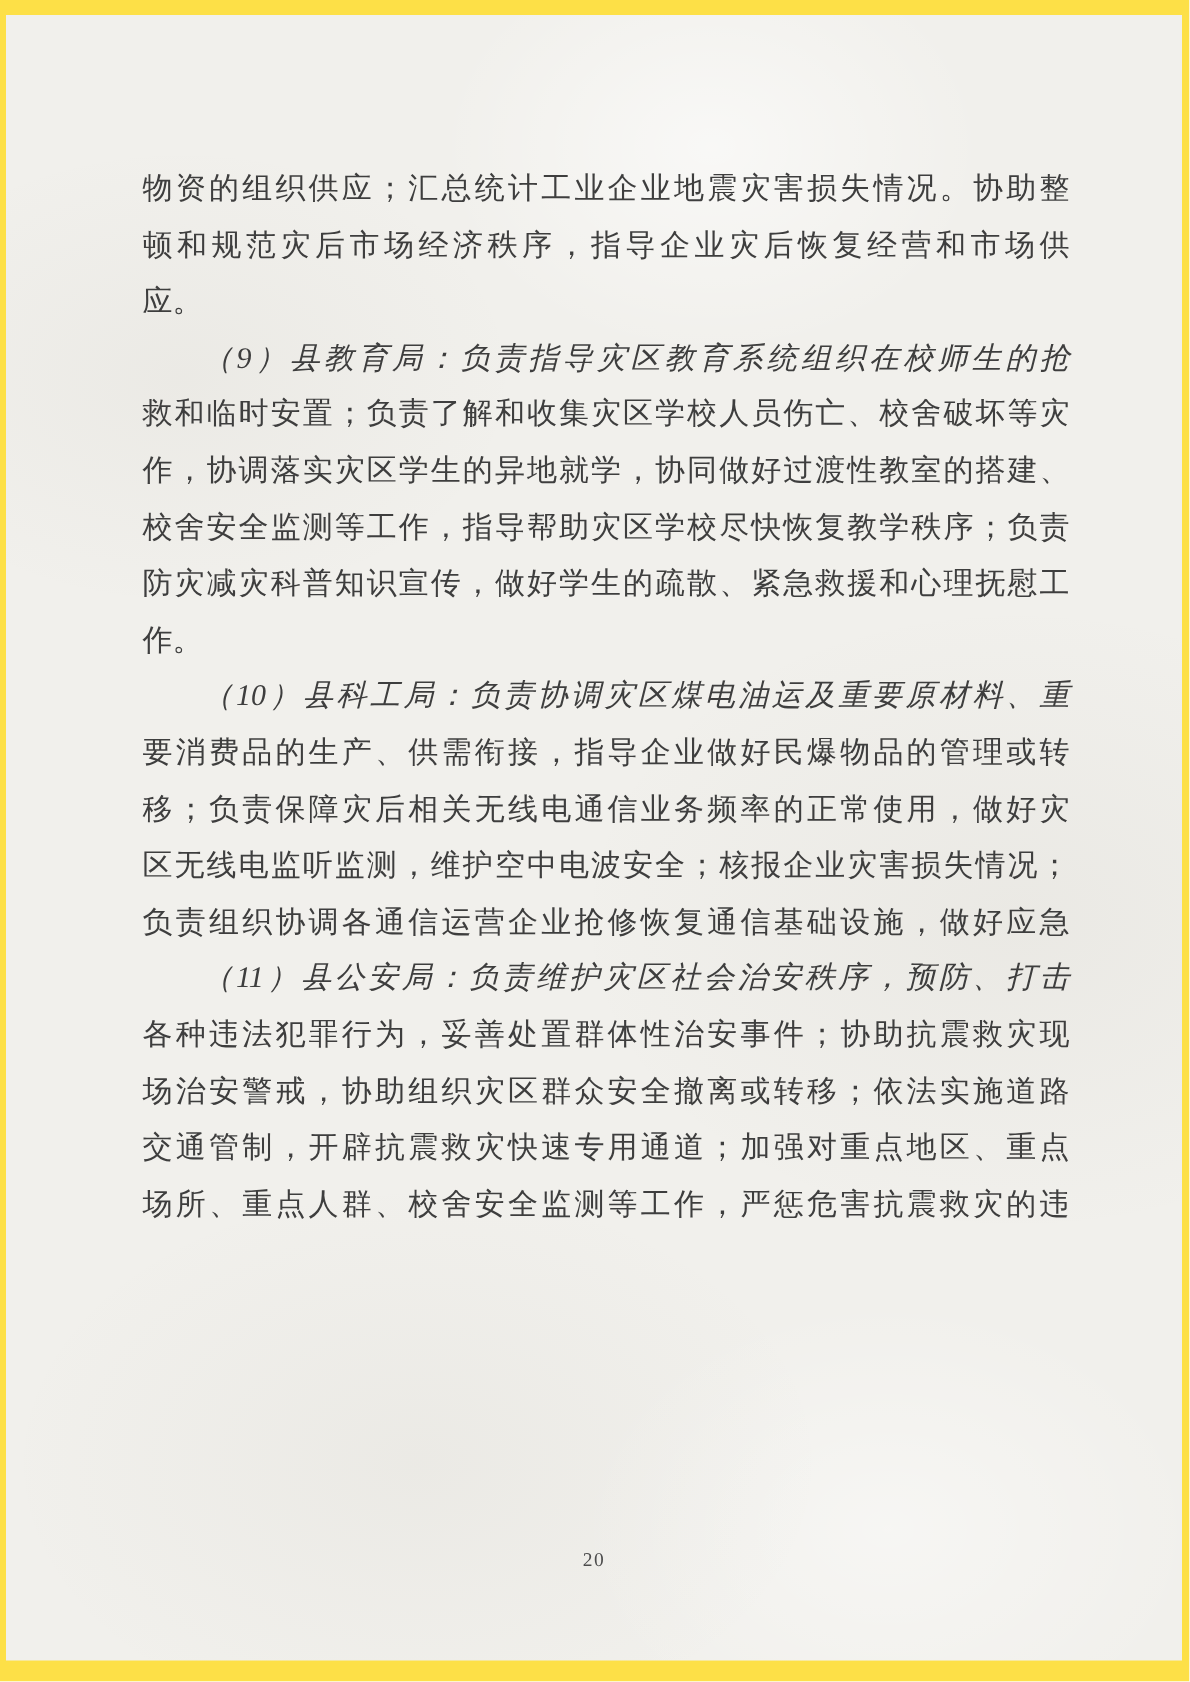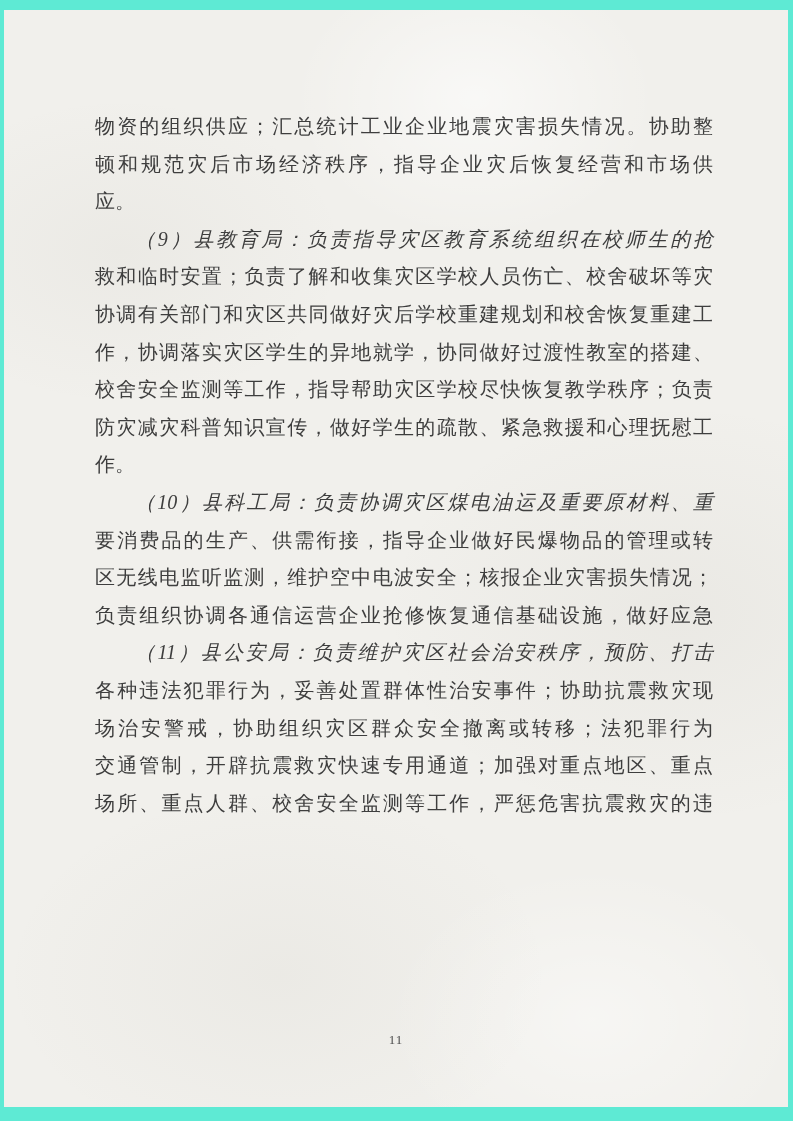--- a/index.html
+++ b/index.html
@@ -8,21 +8,21 @@
     width: 793px;
     height: 1121px;
     background: #ffffff;
     overflow: hidden;
     font-family: "Liberation Serif", "DejaVu Serif", serif;
   }
   .scan-frame {
     position: relative;
     width: 793px;
     height: 1121px;
-    background: #5eead4;
+    background: #fde047;
   }
   .paper {
     position: absolute;
     left: 4px;
     top: 10px;
     right: 5px;
     bottom: 14px;
     background-color: #f1f0ec;
     background-image:
       radial-gradient(ellipse 320px 220px at 15% 22%, rgba(125,118,100,0.05), transparent 70%),
@@ -69,30 +69,30 @@
 <body>
 
 <div class="scan-frame">
   <div class="paper">
     <div class="text-block" id="text-block">
         <div class="line">物资的组织供应；汇总统计工业企业地震灾害损失情况。协助整</div>
         <div class="line">顿和规范灾后市场经济秩序，指导企业灾后恢复经营和市场供</div>
         <div class="line last">应。</div>
         <div class="line indent">（9）县教育局：负责指导灾区教育系统组织在校师生的抢</div>
         <div class="line">救和临时安置；负责了解和收集灾区学校人员伤亡、校舍破坏等灾</div>
-        <div class="line">协调有关部门和灾区共同做好灾后学校重建规划和校舍恢复重建工</div>
         <div class="line">作，协调落实灾区学生的异地就学，协同做好过渡性教室的搭建、</div>
         <div class="line">校舍安全监测等工作，指导帮助灾区学校尽快恢复教学秩序；负责</div>
         <div class="line">防灾减灾科普知识宣传，做好学生的疏散、紧急救援和心理抚慰工</div>
         <div class="line last">作。</div>
         <div class="line indent">（10）县科工局：负责协调灾区煤电油运及重要原材料、重</div>
         <div class="line">要消费品的生产、供需衔接，指导企业做好民爆物品的管理或转</div>
+        <div class="line">移；负责保障灾后相关无线电通信业务频率的正常使用，做好灾</div>
         <div class="line">区无线电监听监测，维护空中电波安全；核报企业灾害损失情况；</div>
         <div class="line">负责组织协调各通信运营企业抢修恢复通信基础设施，做好应急</div>
         <div class="line indent">（11）县公安局：负责维护灾区社会治安秩序，预防、打击</div>
         <div class="line">各种违法犯罪行为，妥善处置群体性治安事件；协助抗震救灾现</div>
-        <div class="line">场治安警戒，协助组织灾区群众安全撤离或转移；法犯罪行为</div>
+        <div class="line">场治安警戒，协助组织灾区群众安全撤离或转移；依法实施道路</div>
         <div class="line">交通管制，开辟抗震救灾快速专用通道；加强对重点地区、重点</div>
         <div class="line">场所、重点人群、校舍安全监测等工作，严惩危害抗震救灾的违</div>
       </div>
-    <div class="page-number">11</div>
+    <div class="page-number">20</div>
   </div>
 </div>
 
 </body></html>

